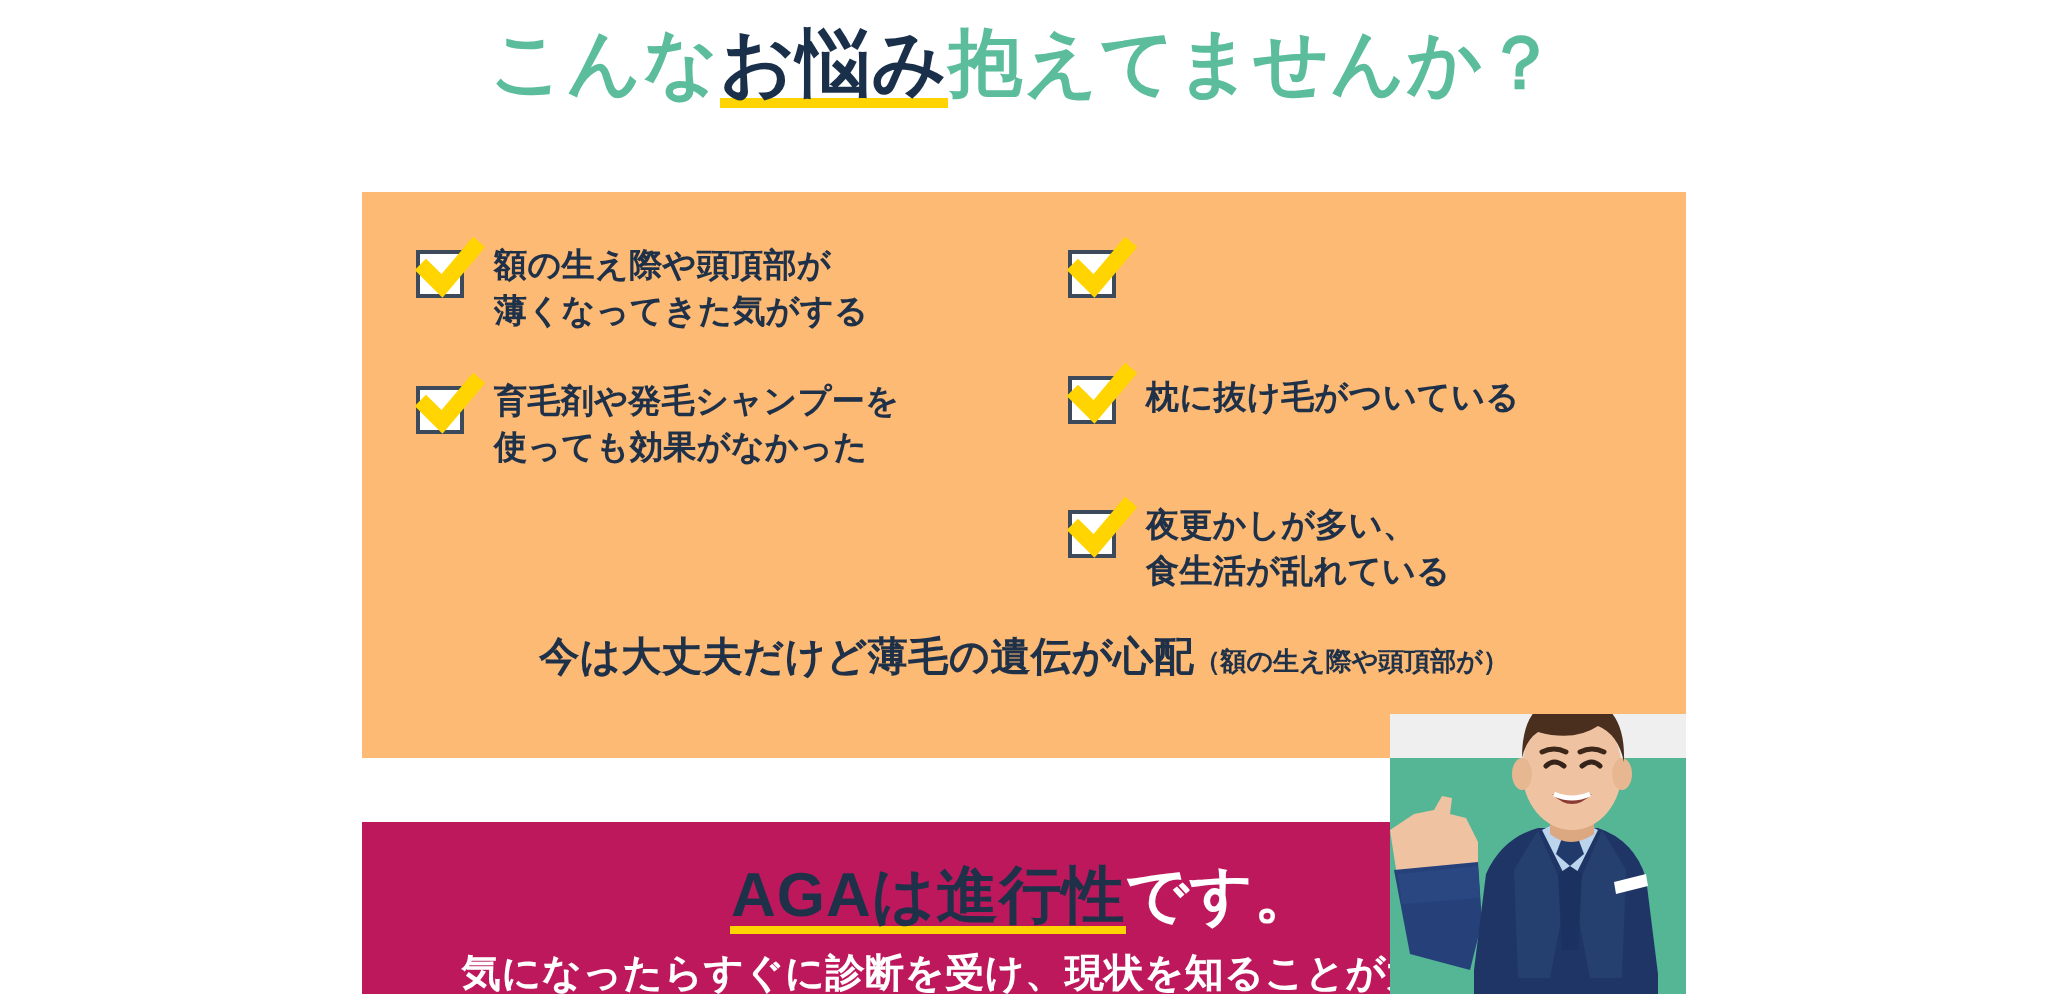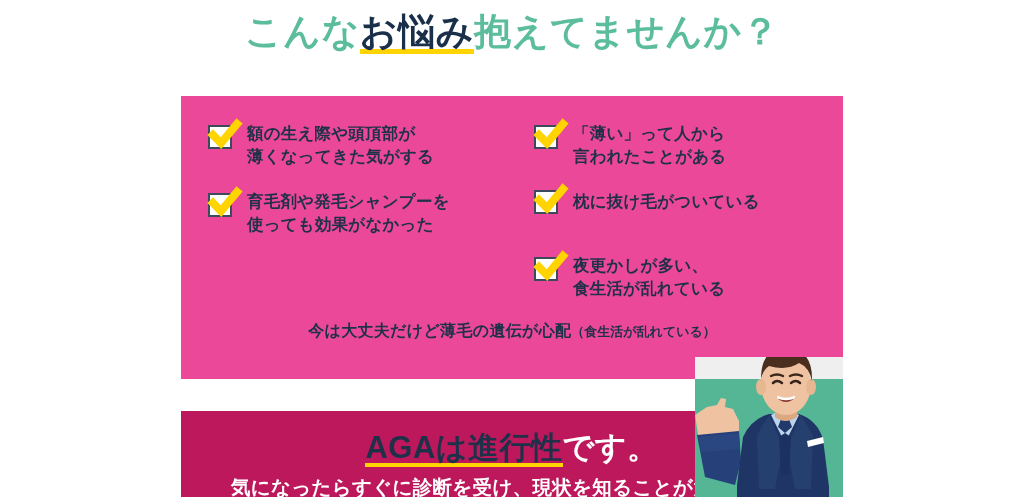--- a/index.html
+++ b/index.html
@@ -25,21 +25,21 @@
     background-repeat:no-repeat;
     background-size:100% 5px;
     background-position:0 100%;
     padding-bottom:2px;
   }
 
   
   .card {
     position:absolute; left:181px; top:96px;
     width:662px; height:283px;
-    background:#ec4899;
+    background:#fdba74;
   }
 
   .checklist {
     position:absolute; left:0; top:26px;
     width:662px;
     display:flex;
   }
   .col { width:50%; }
   .col-left  { padding-left:27px; }
   .col-right { padding-left:22px; }
@@ -74,21 +74,21 @@
   }
 
   
   .card-note {
     position:absolute; left:0; bottom:37px; width:662px;
     text-align:center;
     color:#1f3149;
     white-space:nowrap;
   }
   .card-note .note-main {
-    font-weight:bold; font-size:16px; letter-spacing:0.3px;
+    font-weight:bold; font-size:20px; letter-spacing:0.3px;
   }
   .card-note .note-sub {
     font-weight:bold; font-size:13px; letter-spacing:0px;
   }
 
   
   .banner {
     position:absolute; left:181px; top:379px;
     width:662px; height:111px;
     background:#be185d;
@@ -164,22 +164,20 @@
       </div>
 
       <div class="col col-right">
 
         <div class="check-item">
           <span class="cb">
             <svg viewBox="0 0 32 30" aria-hidden="true">
               <path d="M4 14 L12 22 L28 3" fill="none" stroke="#ffd400" stroke-width="8" stroke-linecap="square" stroke-linejoin="miter"></path>
             </svg>
           </span>
-          <span class="ci-text">「薄い」って人から
-言われたことがある</span>
         </div>
 
         <div class="check-item single">
           <span class="cb">
             <svg viewBox="0 0 32 30" aria-hidden="true">
               <path d="M4 14 L12 22 L28 3" fill="none" stroke="#ffd400" stroke-width="8" stroke-linecap="square" stroke-linejoin="miter"></path>
             </svg>
           </span>
           <span class="ci-text">枕に抜け毛がついている</span>
         </div>
@@ -191,21 +189,21 @@
             </svg>
           </span>
           <span class="ci-text">夜更かしが多い、
 食生活が乱れている</span>
         </div>
 
       </div>
     </div>
 
     <div class="card-note">
-      <span class="note-main">今は大丈夫だけど薄毛の遺伝が心配</span><span class="note-sub">（食生活が乱れている）</span>
+      <span class="note-main">今は大丈夫だけど薄毛の遺伝が心配</span><span class="note-sub">（額の生え際や頭頂部が）</span>
     </div>
 
   </section>
 
   <section class="banner">
     <div class="banner-line1">
       <span class="bl-navy">AGAは進行性</span><span class="bl-white">です。</span>
     </div>
     <div class="banner-line2">気になったらすぐに診断を受け、現状を知ることが大切です。</div>
   </section>

